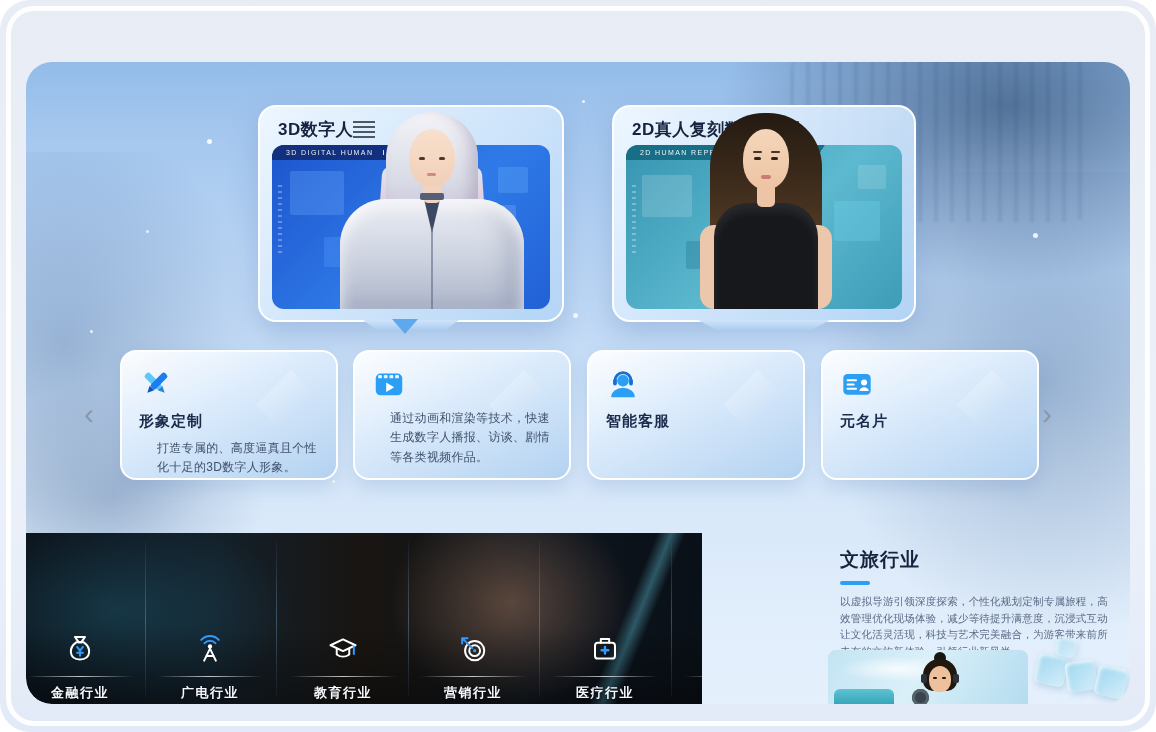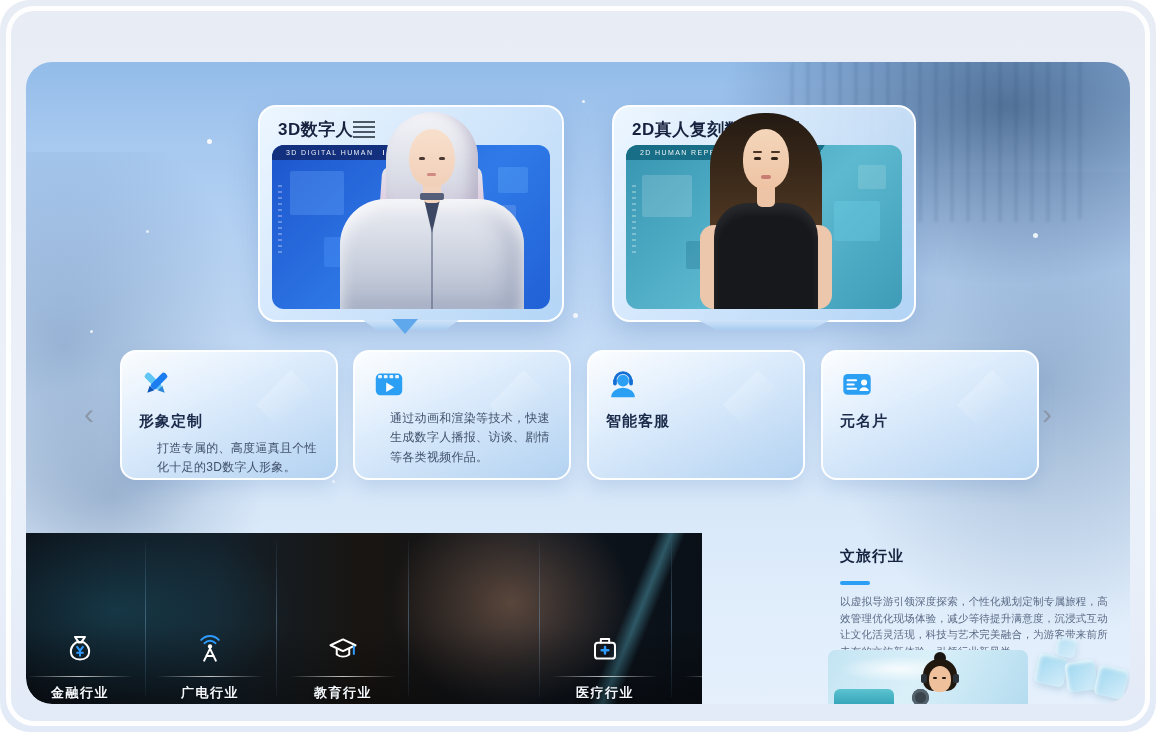--- a/index.html
+++ b/index.html
@@ -134,21 +134,21 @@
         background:linear-gradient(180deg,rgba(120,170,210,.05),rgba(120,170,210,.4),rgba(120,170,210,.05));}
   .ind{position:absolute;top:96px;width:122px;display:flex;flex-direction:column;align-items:center;cursor:pointer;}
   .ind svg{width:40px;height:40px;}
   .ind .rule{margin-top:7px;width:106px;height:1px;
         background:linear-gradient(90deg,transparent,rgba(255,255,255,.75),transparent);}
   .ind .lbl{margin-top:7px;font-size:13px;font-weight:700;color:#f4f8fc;letter-spacing:1.5px;
         text-shadow:0 1px 3px rgba(0,0,0,.6);}
 
   
   .panel{position:absolute;left:786px;top:471px;width:318px;height:171px;}
-  .p-title{position:absolute;left:28px;top:14px;font-size:15px;font-weight:800;color:#16233f;letter-spacing:1px;}
+  .p-title{position:absolute;left:28px;top:14px;font-size:19px;font-weight:800;color:#16233f;letter-spacing:1px;}
   .p-rule{position:absolute;left:28px;top:48px;width:30px;height:4px;border-radius:2px;background:#2a9ff4;}
   .p-desc{position:absolute;left:28px;top:60px;width:268px;font-size:10.5px;line-height:1.58;
           color:#5a6a85;text-align:justify;letter-spacing:.2px;}
   .p-img{position:absolute;left:16px;top:117px;width:200px;height:54px;border-radius:8px 8px 0 0;overflow:hidden;
          background:linear-gradient(120deg,#c3e4f3 0%,#daf0f9 45%,#b4dcef 100%);}
   .p-img .cloud{position:absolute;left:10px;top:6px;width:120px;height:26px;border-radius:14px;
          background:radial-gradient(ellipse,rgba(255,255,255,.8),transparent 70%);}
   .d-hairbun{position:absolute;left:106px;top:2px;width:12px;height:12px;border-radius:50%;background:#191512;}
   .d-hair{position:absolute;left:95px;top:9px;width:34px;height:32px;border-radius:16px 16px 10px 10px;background:#20180f;}
   .d-face{position:absolute;left:101px;top:16px;width:22px;height:26px;border-radius:50% 50% 42% 42%;background:#eec09c;}
@@ -331,20 +331,30 @@
       <div class="ind" style="left:256px">
         <svg viewBox="0 0 48 48" fill="none" stroke="#fff" stroke-width="2.4" stroke-linecap="round" stroke-linejoin="round">
           <path d="M9 19.5 L24 12.5 L39 19.5 L24 26.5 Z"></path>
           <path d="M16.5 24 v6.5 c4.5 3.5 10.5 3.5 15 0 V24"></path>
           <path d="M37 21 v9" stroke="#2f9bff"></path>
         </svg>
         <div class="rule"></div>
         <div class="lbl">教育行业</div>
       </div>
 
+      <div class="ind" style="left:386px">
+        <svg viewBox="0 0 48 48" fill="none" stroke="#fff" stroke-width="2.4" stroke-linecap="round" stroke-linejoin="round">
+          <circle cx="26" cy="26" r="11.5"></circle>
+          <circle cx="26" cy="26" r="6.5"></circle>
+          <circle cx="26" cy="26" r="2" fill="#2f9bff" stroke="none"></circle>
+          <path d="M11 11 l12 12 M11 11 v6.5 M11 11 h6.5" stroke="#2f9bff"></path>
+        </svg>
+        <div class="rule"></div>
+        <div class="lbl">营销行业</div>
+      </div>
 
       <div class="ind" style="left:518px">
         <svg viewBox="0 0 48 48" fill="none" stroke="#fff" stroke-width="2.4" stroke-linecap="round" stroke-linejoin="round">
           <rect x="12" y="16.5" width="24" height="19" rx="3.5"></rect>
           <path d="M19 16.5 v-4.5 h10 v4.5"></path>
           <path d="M24 21.5 v8 M20 25.5 h8" stroke="#2f9bff" stroke-width="3"></path>
         </svg>
         <div class="rule"></div>
         <div class="lbl">医疗行业</div>
       </div>

